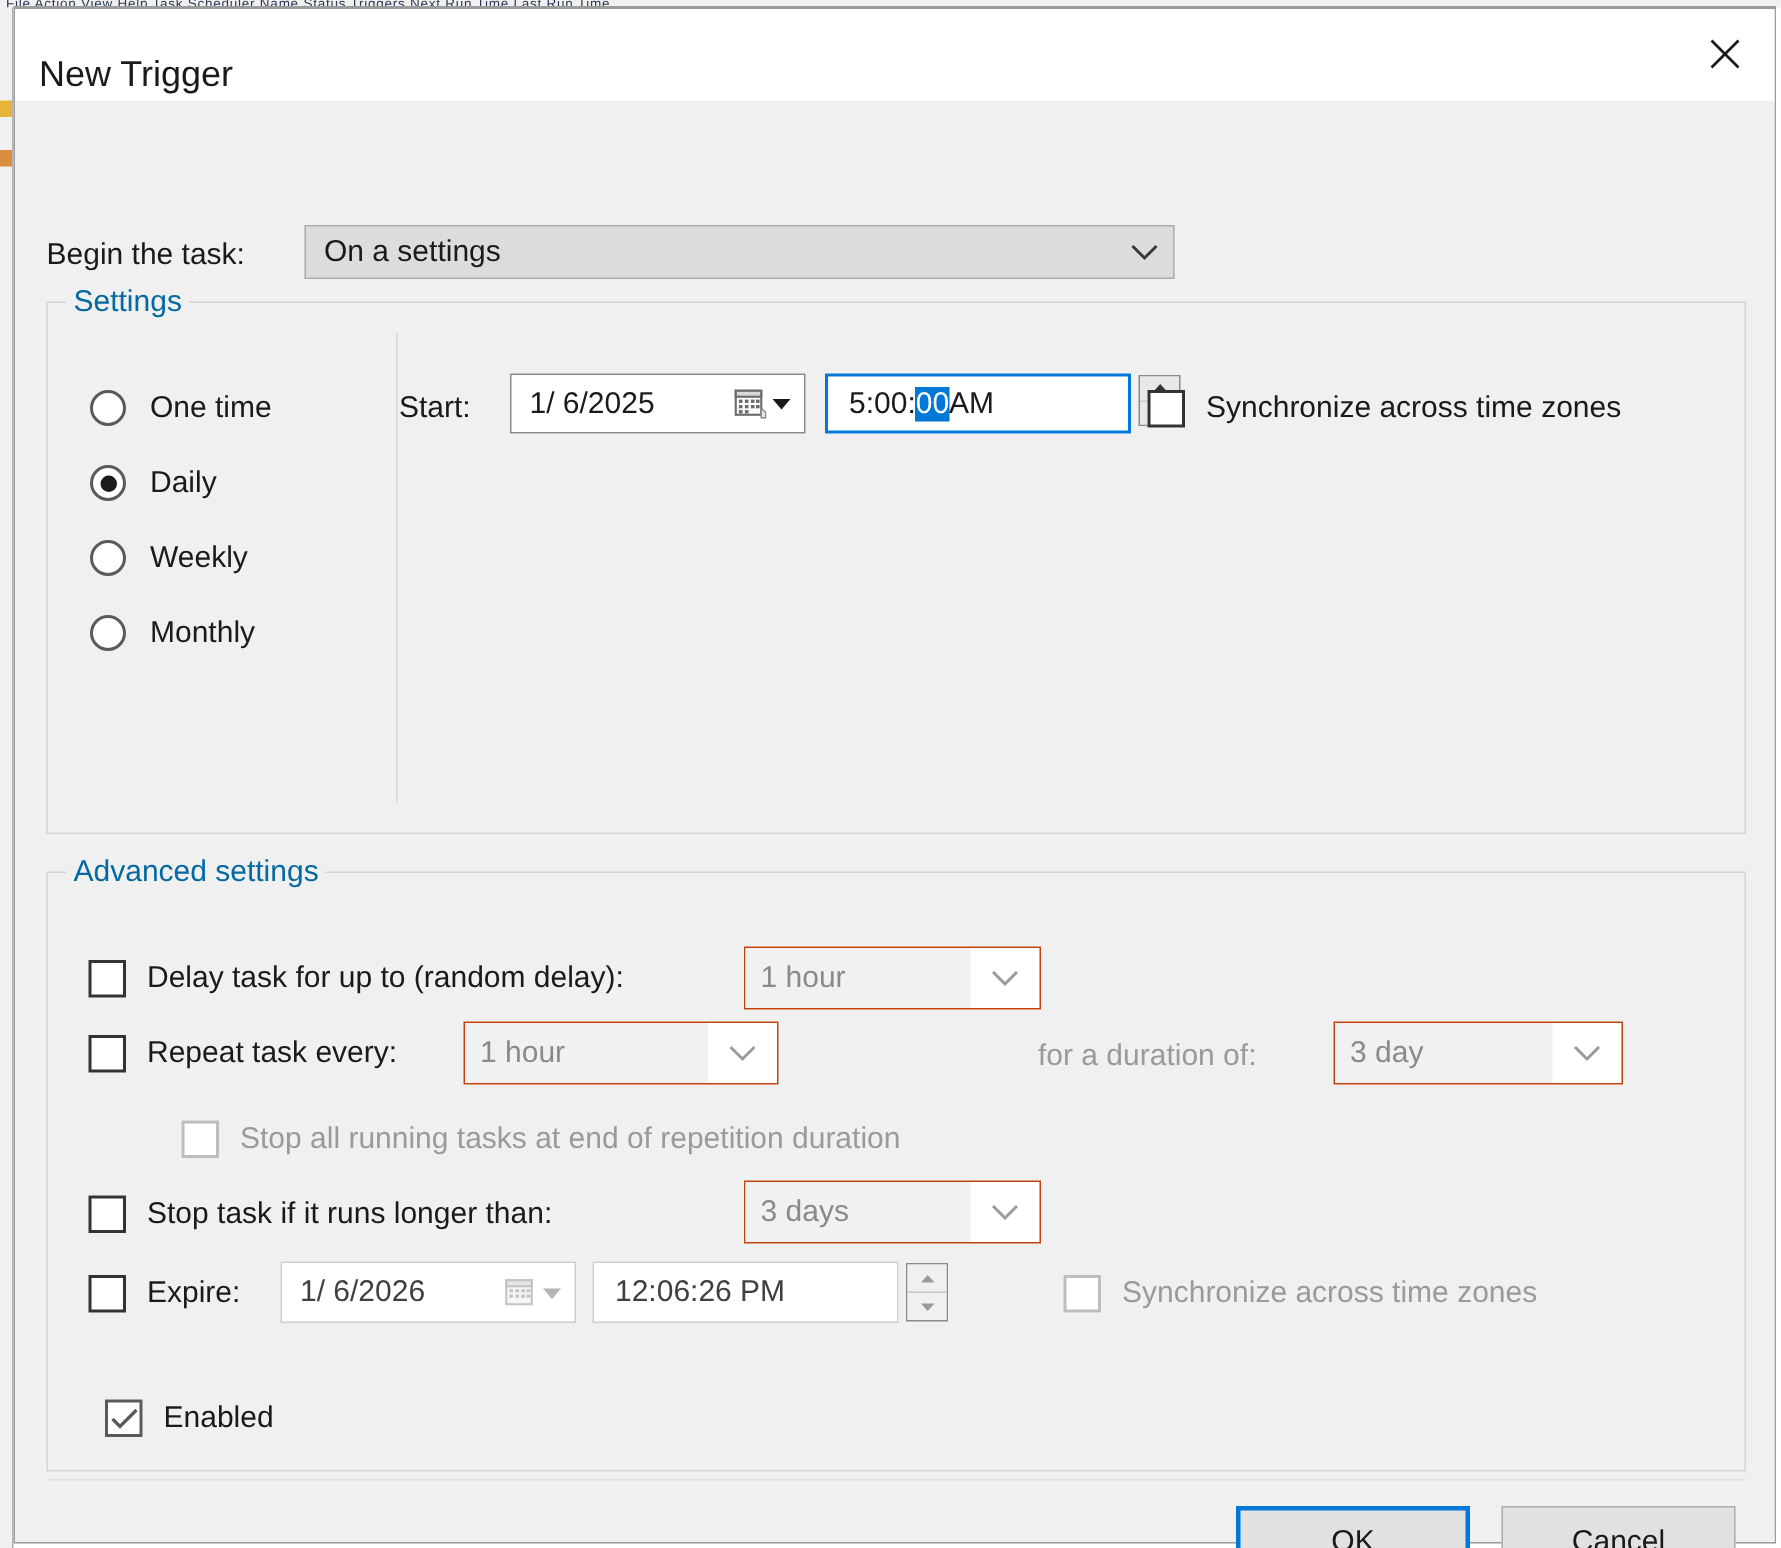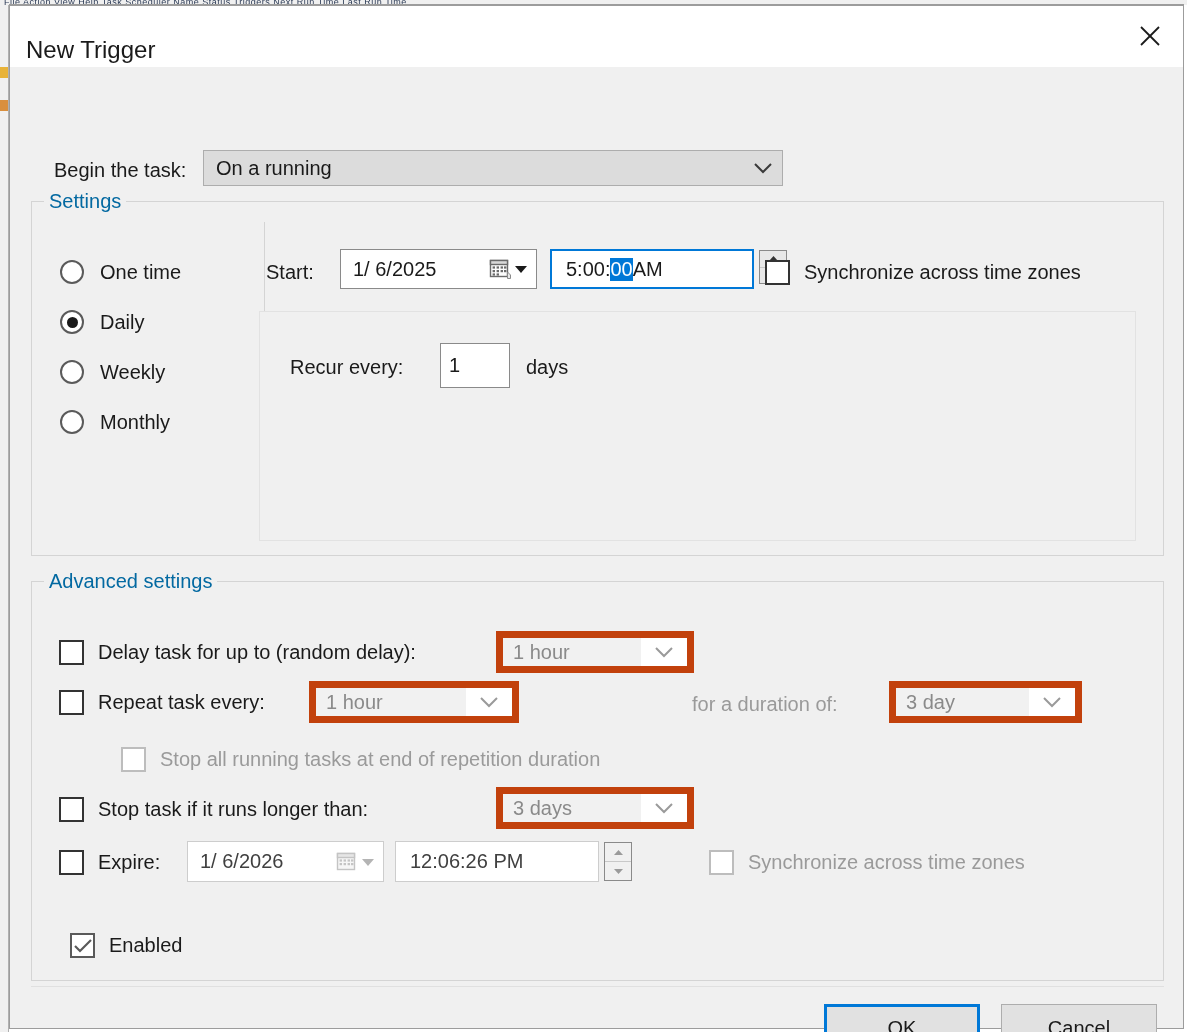--- a/index.html
+++ b/index.html
@@ -50,21 +50,21 @@
     cursor: default;
   }
   #close-btn svg { display: block; }
 
   #body { position: relative; height: 960px; background: #f0f0f0; }
 
   .lbl { font-size: 20px; color: #1a1a1a; }
   .lbl-dis { font-size: 20px; color: #9a9a9a; }
 
   
-  #begin-label { position: absolute; left: 21px; top: 91px; margin-left: 23px; }
+  #begin-label { position: absolute; left: 21px; top: 91px; }
   #begin-combo {
     position: absolute; left: 193px; top: 82px; width: 580px; height: 36px;
     background: #dcdcdc; border: 1px solid #adadad;
     display: flex; align-items: center;
   }
   #begin-combo .val { padding-left: 12px; font-size: 20px; color: #1a1a1a; flex: 1; }
   #begin-combo .chev { width: 38px; display: flex; align-items: center; justify-content: center; }
 
   
   .groupbox {
@@ -125,21 +125,21 @@
     width: 25px; height: 25px; background: #ffffff;
     border: 2px solid #333333; flex: 0 0 auto;
     display: flex; align-items: center; justify-content: center;
   }
   .cb.disabled { border: 2px solid #bdbdbd; }
   .cb .chk { display: none; }
   .cb.checked .chk { display: block; }
 
   
   .combo {
-    position: absolute; height: 42px; border: 7px solid #c2410c;
+    position: absolute; height: 42px; border: 1px solid #c2410c;
     background: #ffffff; display: flex; align-items: center;
   }
   .combo .val {
     padding-left: 10px; font-size: 20px; color: #8a8a8a;
     flex: 1; background: #f1f1f1; height: 100%;
     display: flex; align-items: center;
   }
   .combo .chev { width: 46px; display: flex; align-items: center; justify-content: center; }
 
   
@@ -187,21 +187,21 @@
         <line x1="4" y1="4" x2="22" y2="22" stroke="#1a1a1a" stroke-width="1.8"></line>
         <line x1="22" y1="4" x2="4" y2="22" stroke="#1a1a1a" stroke-width="1.8"></line>
       </svg>
     </div>
   </div>
 
   <div id="body">
 
     <div id="begin-label" class="lbl">Begin the task:</div>
     <div id="begin-combo">
-      <div class="val">On a running</div>
+      <div class="val">On a settings</div>
       <div class="chev">
         <svg width="20" height="12" viewBox="0 0 20 12">
             <polyline points="2,2 10,10 18,2" fill="none" stroke="#3a3a3a" stroke-width="2"></polyline>
           </svg>
       </div>
     </div>
 
     <div id="settings-group" class="groupbox">
       <div class="group-legend">Settings</div>
 
@@ -274,27 +274,20 @@
       </div>
 
       <div class="cb-row" style="left:733px; top:58px;">
         <span class="cb">
           
         </span>
         <span class="lbl">Synchronize across time zones</span>
       </div>
     </div>
 
-    <div id="recur-panel">
-      <div id="recur-label" class="lbl">Recur every:</div>
-      <div id="recur-input" class="tbox">
-        <span>1</span>
-      </div>
-      <div id="recur-days" class="lbl">days</div>
-    </div>
 
     <div id="advanced-group" class="groupbox">
       <div class="group-legend">Advanced settings</div>
 
       <div class="cb-row" style="left:27px; top:58px;">
         <span class="cb">
           
         </span>
         <span class="lbl">Delay task for up to (random delay):</span>
       </div>

